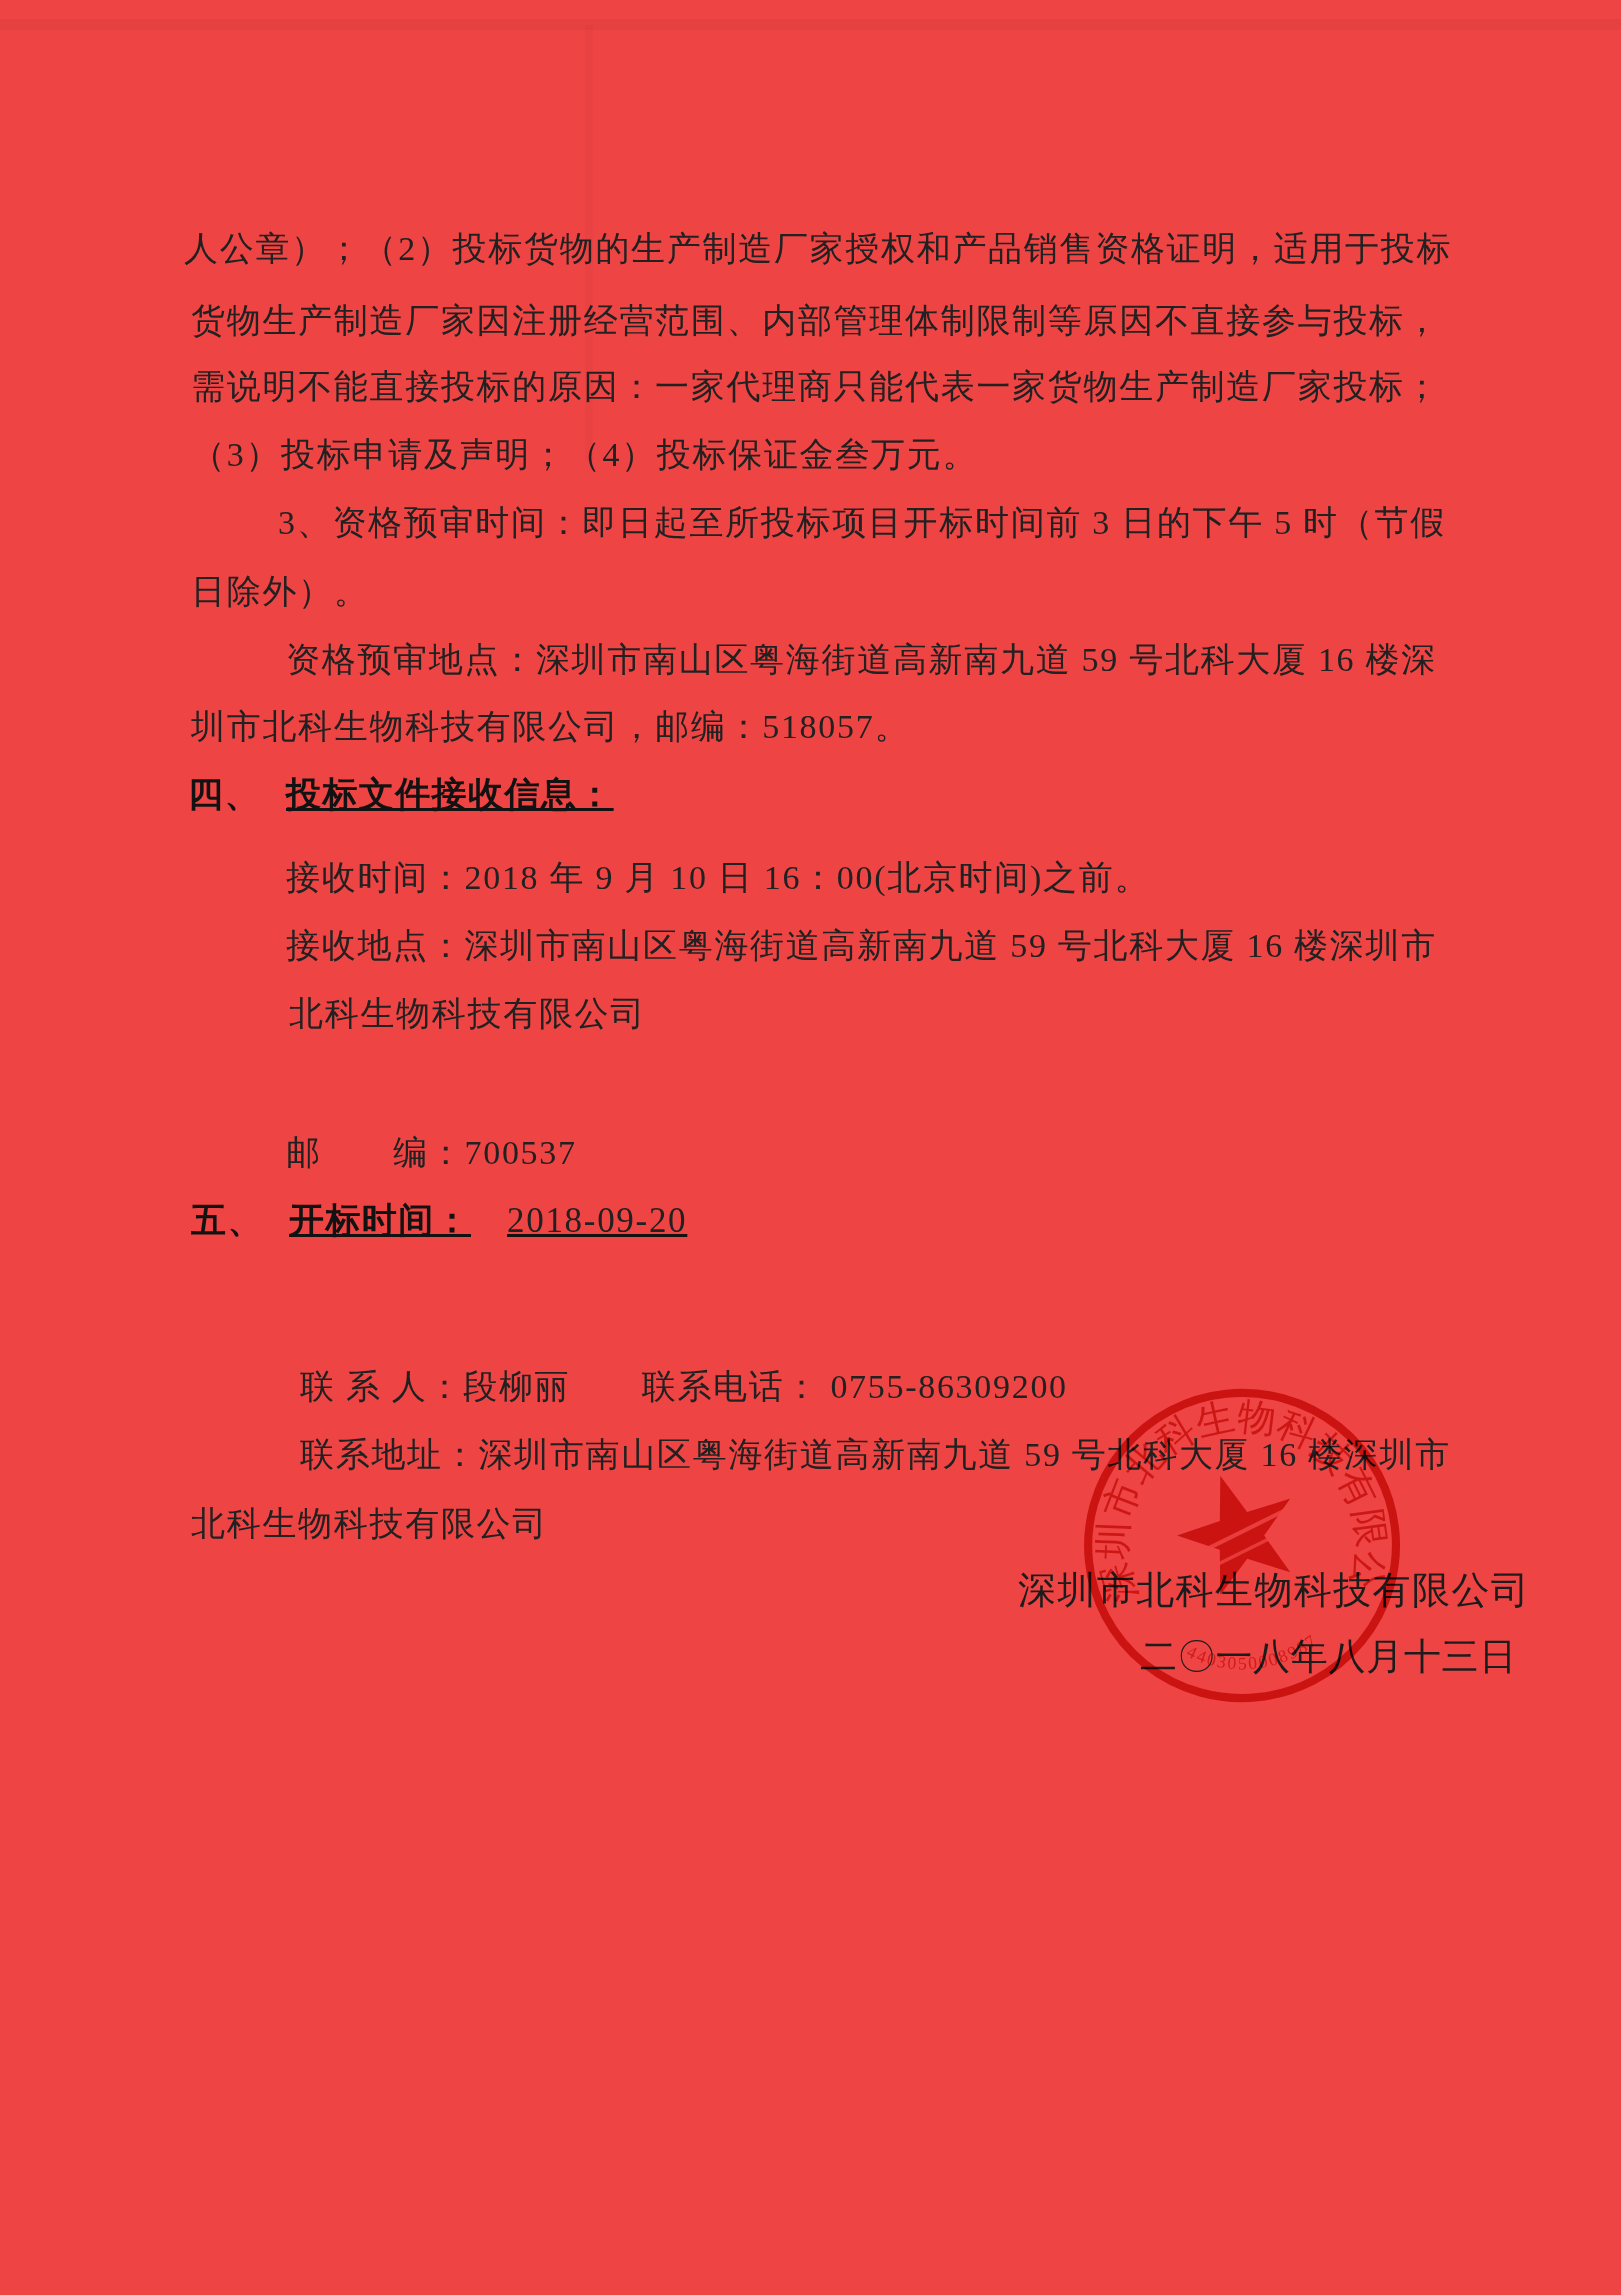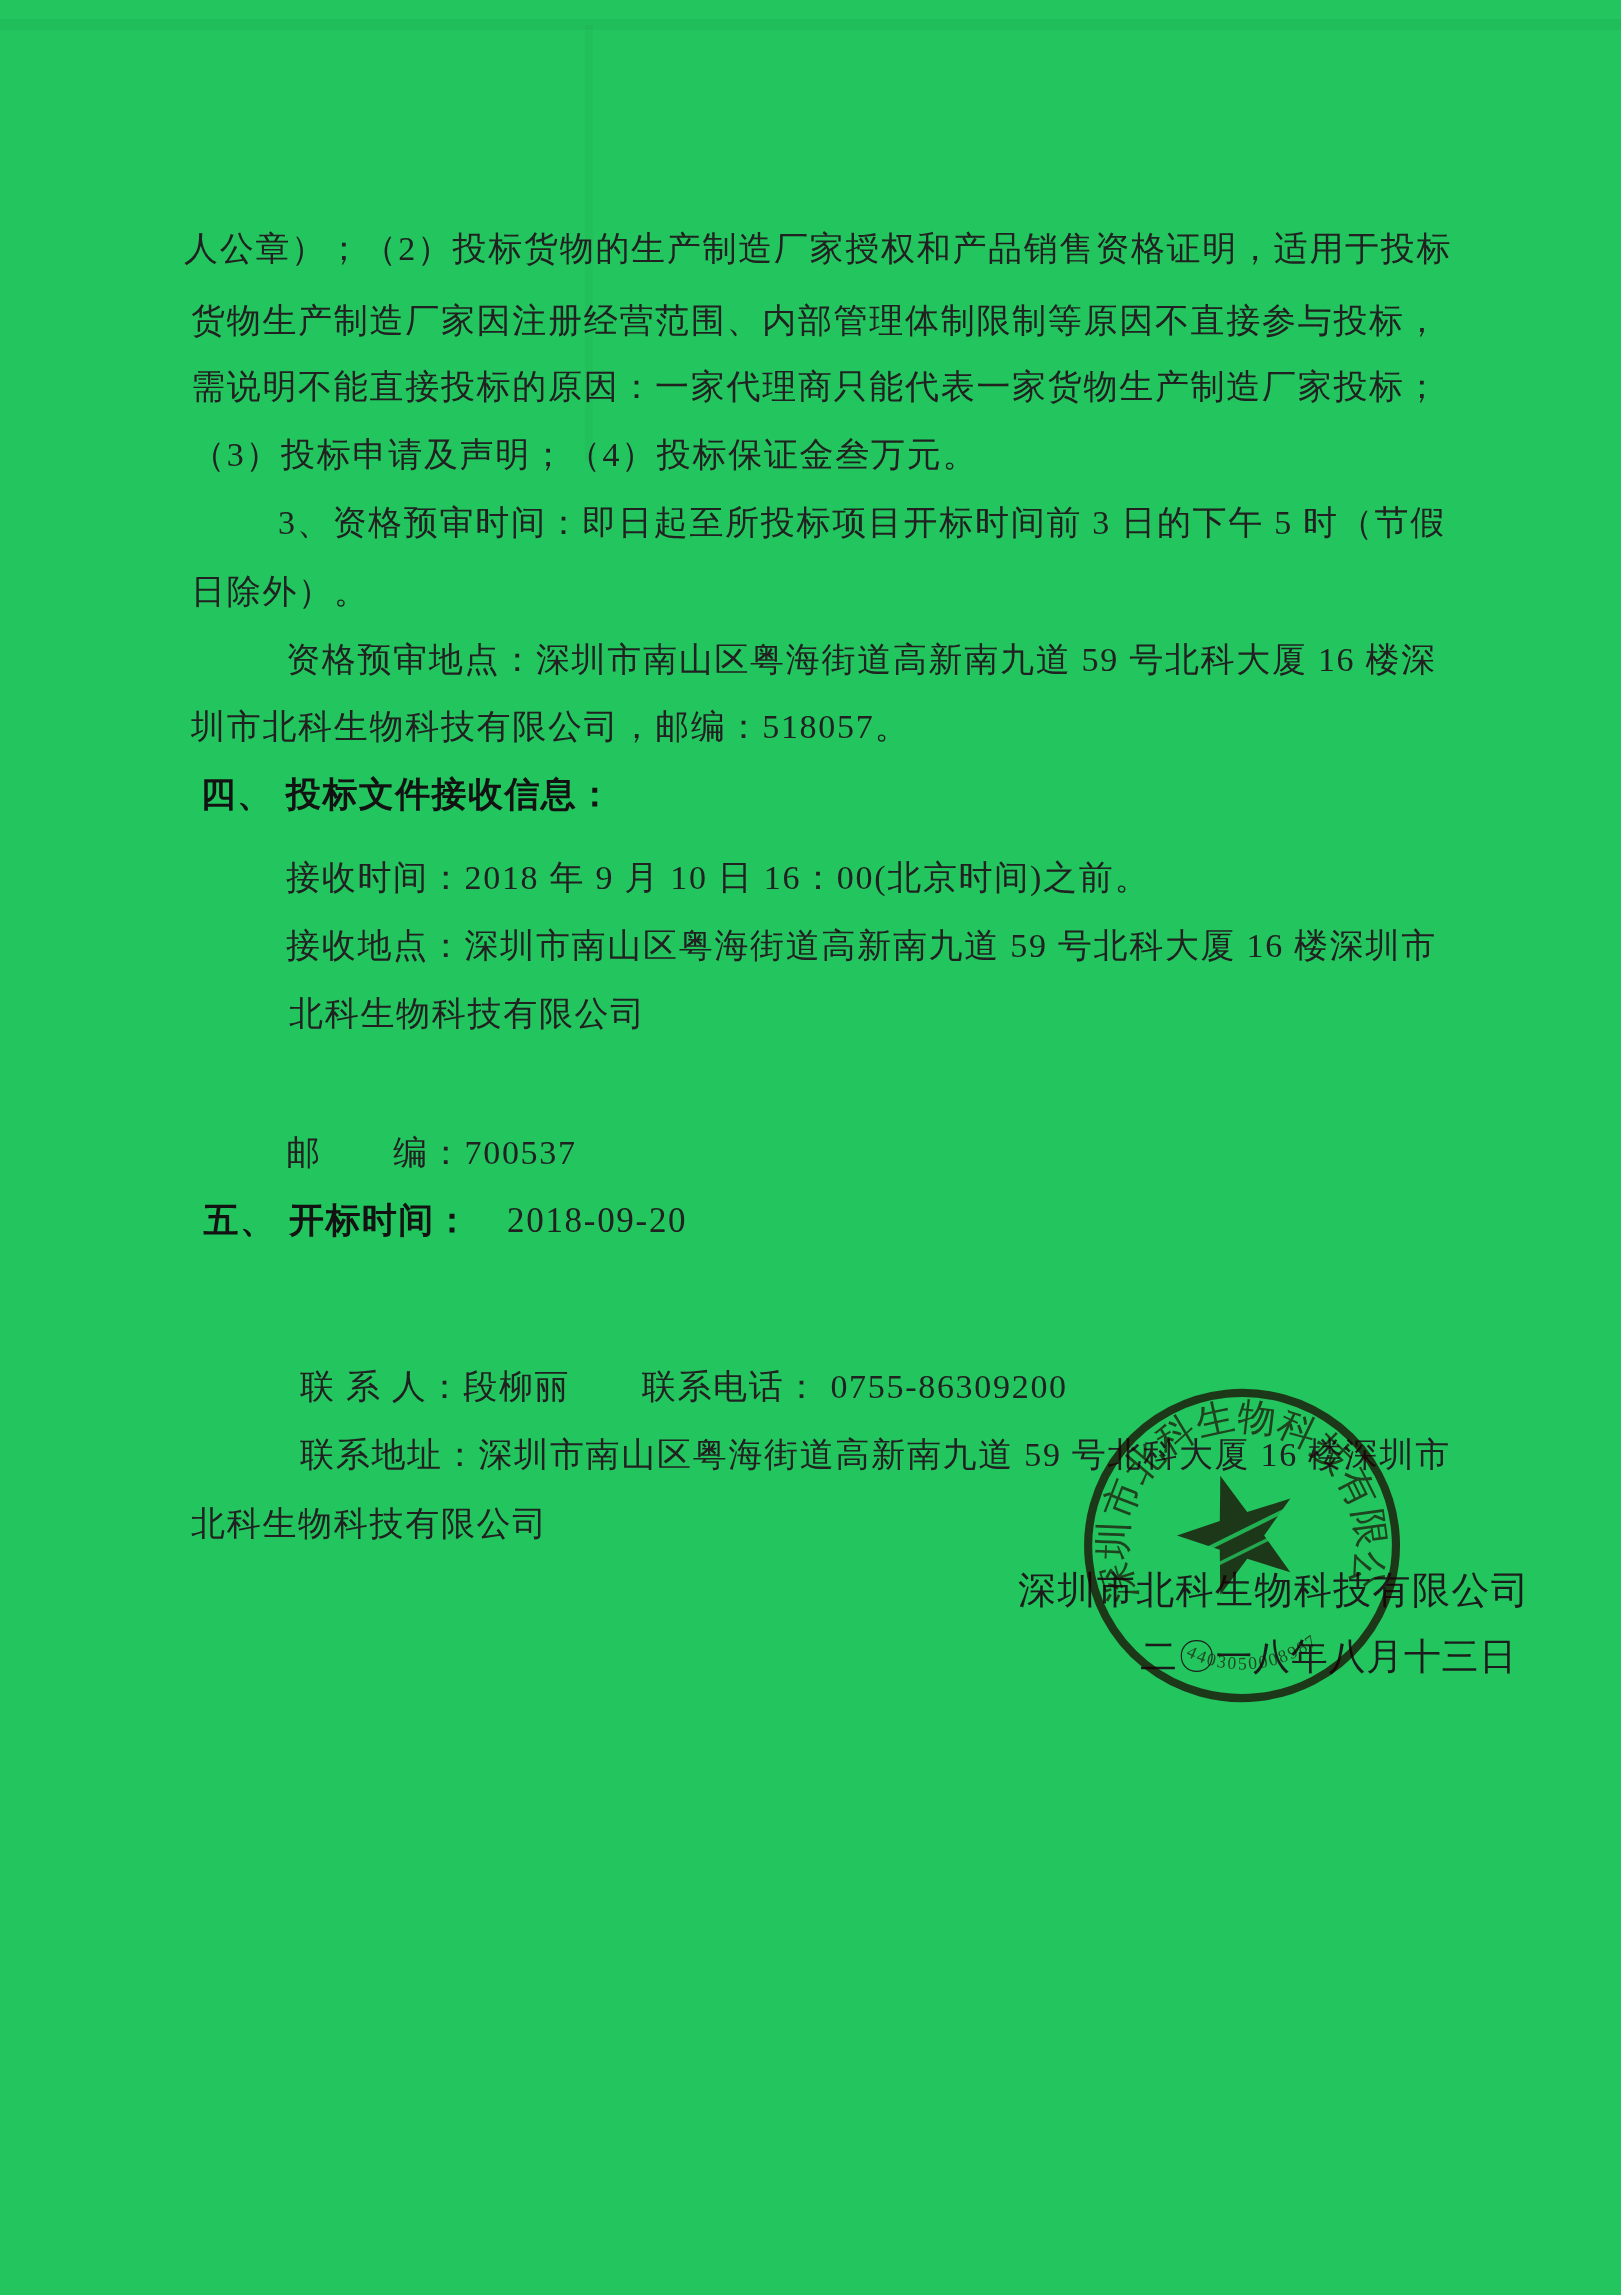--- a/index.html
+++ b/index.html
@@ -1,23 +1,22 @@
 <!DOCTYPE html>
 <html style="font-size:11px"><head>
 <meta charset="utf-8">
 <style>
   html,body{margin:0;padding:0;background:#e8e8e8;}
   #page{
     position:relative;
     width:1622px;height:2295px;
-    background:#22c55e;
+    background:#ef4444;
     overflow:hidden;
     font-family:"Liberation Serif","DejaVu Serif",serif;
     color:#212121;
-    text-align:center;
   }
   .scan-top-band{
     position:absolute;left:0;top:19px;width:100%;height:11px;
     background:rgba(0,0,0,0.035);
   }
   .scan-streak{
     position:absolute;left:585px;top:24.5px;width:8.2px;height:436px;
     background:rgba(0,0,0,0.022);
   }
   .bl{
@@ -29,20 +28,21 @@
     color:#212121;
   }
   .heading{
     position:absolute;
     font-size:35px;
     font-weight:bold;
     color:#121212;
     white-space:nowrap;
     letter-spacing:1.4px;
     line-height:42px;
+    text-decoration:underline;
   }
   .sec-num{display:inline-block;width:98px;font-weight:bold;}
   .sec-value{font-weight:normal;color:#212121;letter-spacing:1.7px;margin-left:36px;}
   .sig{
     position:absolute;
     white-space:nowrap;
     color:#1c1c1c;
   }
   .sig-company{left:1018px;top:1565px;font-size:38px;letter-spacing:1.4px;}
   .sig-date{left:1140px;top:1632px;font-size:37px;letter-spacing:0.7px;}

